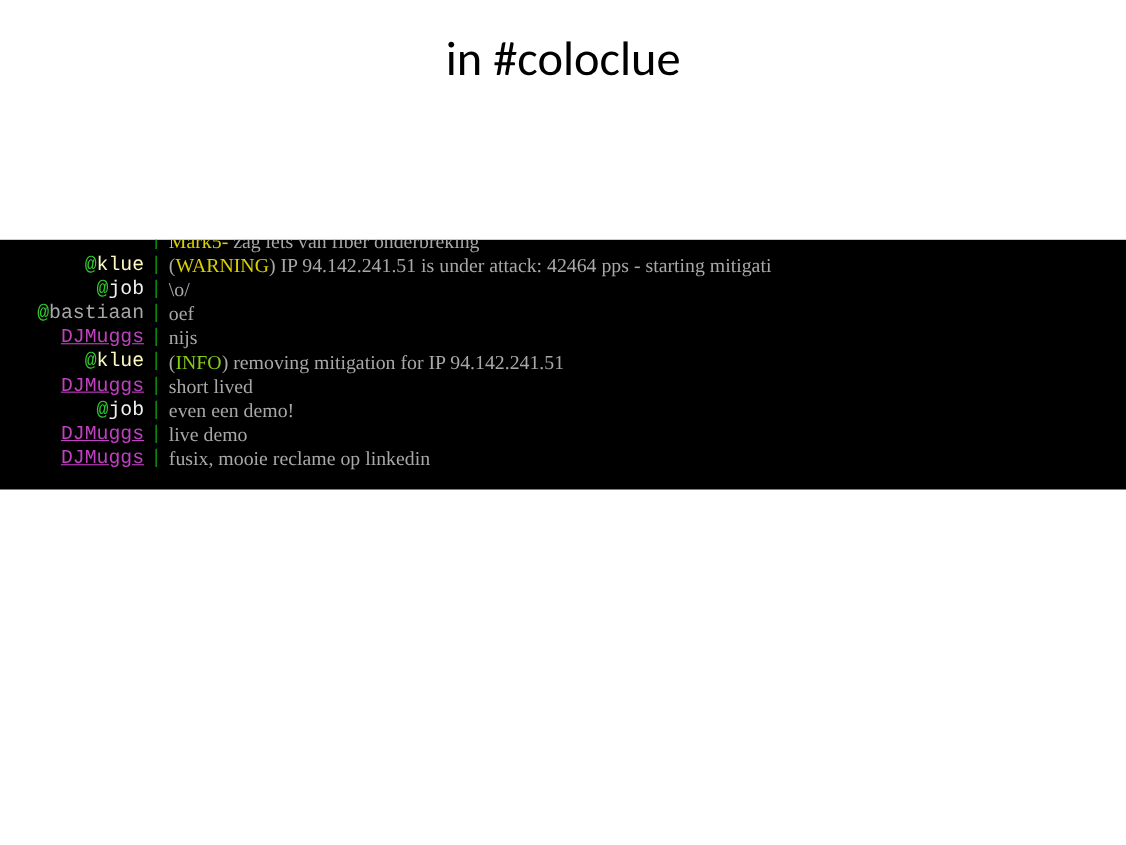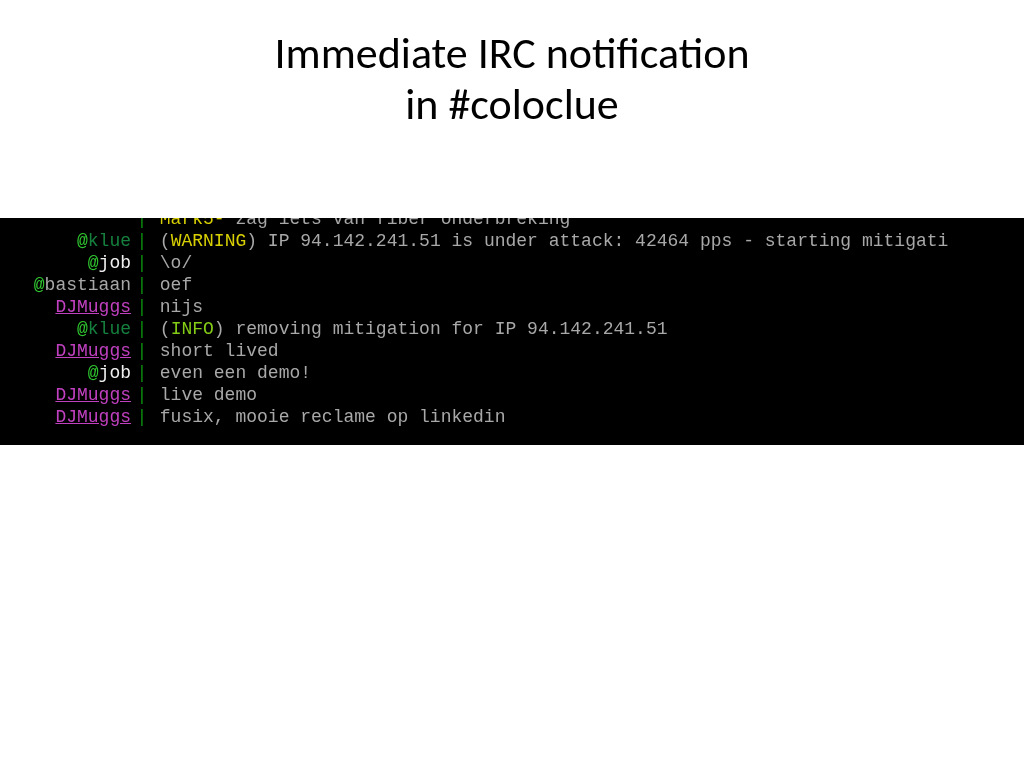--- a/index.html
+++ b/index.html
@@ -49,31 +49,31 @@
   }
   .sep {
     width: 14px;
     text-align: center;
     color: #0a8a0a;
     flex: 0 0 auto;
   }
   .msg {
     flex: 1 1 auto;
     overflow: hidden;
+    font-family: Liberation Serif, serif;
   }
   .n-white  { color: #f0f0f0; }
-  .n-yellow { color: #15803d; }
+  .n-yellow { color: #fef9c3; }
   .n-magenta{ color: #c040c0; text-decoration: underline; }
   .n-green  { color: #30c830; }
   .n-grey   { color: #a8a8a8; margin-top: 40px; }
   .t-grey   { color: #a8a8a8; }
   .t-yellow { color: #d8d000; }
   .t-green  { color: #84cc16; }
 </style>
 </head>
 <body>
 
 <div class="title-block">
-  <div class="line">Immediate IRC notification</div>
   <div class="line">in #coloclue</div>
 </div>
 
 <div class="irc-pane" id="irc-pane"><div class="row first"><div class="nickcol"><span class="n-white">*</span></div><div class="sep">|</div><div class="msg"><span> </span><span class="t-yellow">Mark5- </span><span class="t-grey">zag iets van fiber onderbreking</span></div></div><div class="row"><div class="nickcol"><span class="n-green">@</span><span class="n-yellow">klue</span></div><div class="sep">|</div><div class="msg"><span> </span><span class="t-grey">(</span><span class="t-yellow">WARNING</span><span class="t-grey">) IP 94.142.241.51 is under attack: 42464 pps - starting mitigati</span></div></div><div class="row"><div class="nickcol"><span class="n-green">@</span><span class="n-white">job</span></div><div class="sep">|</div><div class="msg"><span> </span><span class="t-grey">\o/</span></div></div><div class="row"><div class="nickcol"><span class="n-green">@</span><span class="n-grey">bastiaan</span></div><div class="sep">|</div><div class="msg"><span> </span><span class="t-grey">oef</span></div></div><div class="row"><div class="nickcol"><span class="n-magenta">DJMuggs</span></div><div class="sep">|</div><div class="msg"><span> </span><span class="t-grey">nijs</span></div></div><div class="row"><div class="nickcol"><span class="n-green">@</span><span class="n-yellow">klue</span></div><div class="sep">|</div><div class="msg"><span> </span><span class="t-grey">(</span><span class="t-green">INFO</span><span class="t-grey">) removing mitigation for IP 94.142.241.51</span></div></div><div class="row"><div class="nickcol"><span class="n-magenta">DJMuggs</span></div><div class="sep">|</div><div class="msg"><span> </span><span class="t-grey">short lived</span></div></div><div class="row"><div class="nickcol"><span class="n-green">@</span><span class="n-white">job</span></div><div class="sep">|</div><div class="msg"><span> </span><span class="t-grey">even een demo!</span></div></div><div class="row"><div class="nickcol"><span class="n-magenta">DJMuggs</span></div><div class="sep">|</div><div class="msg"><span> </span><span class="t-grey">live demo</span></div></div><div class="row"><div class="nickcol"><span class="n-magenta">DJMuggs</span></div><div class="sep">|</div><div class="msg"><span> </span><span class="t-grey">fusix, mooie reclame op linkedin</span></div></div></div>
 
 </body></html>

